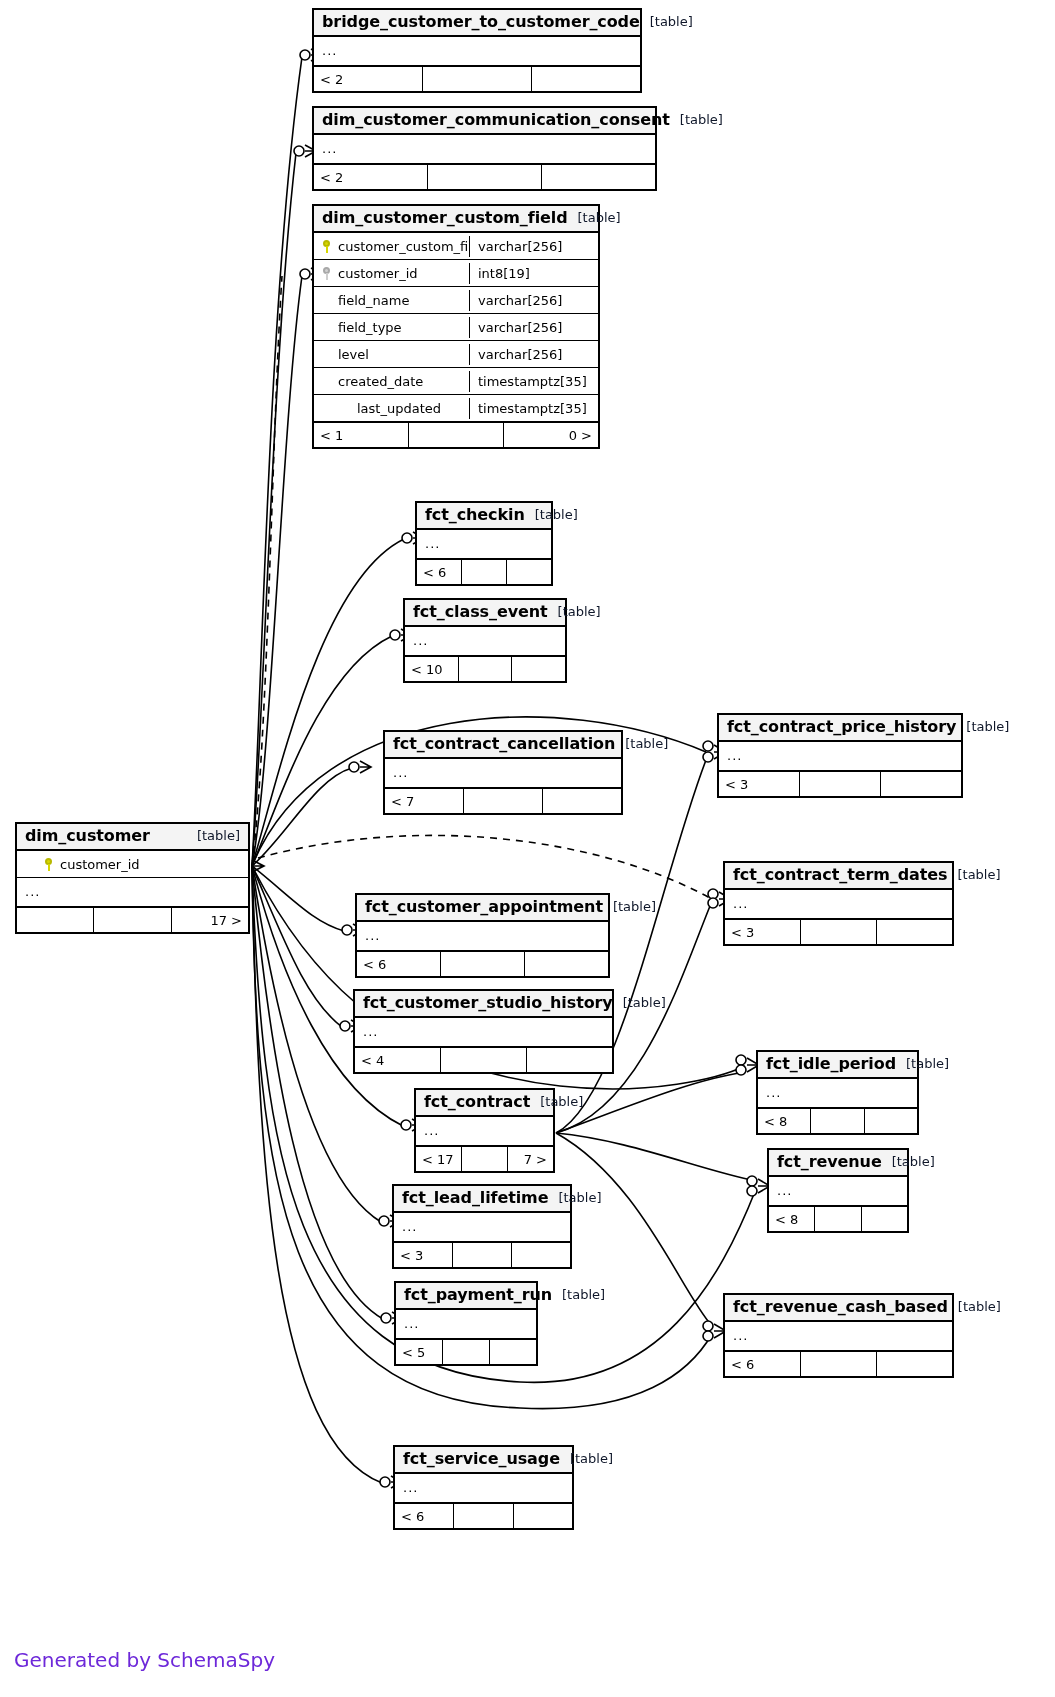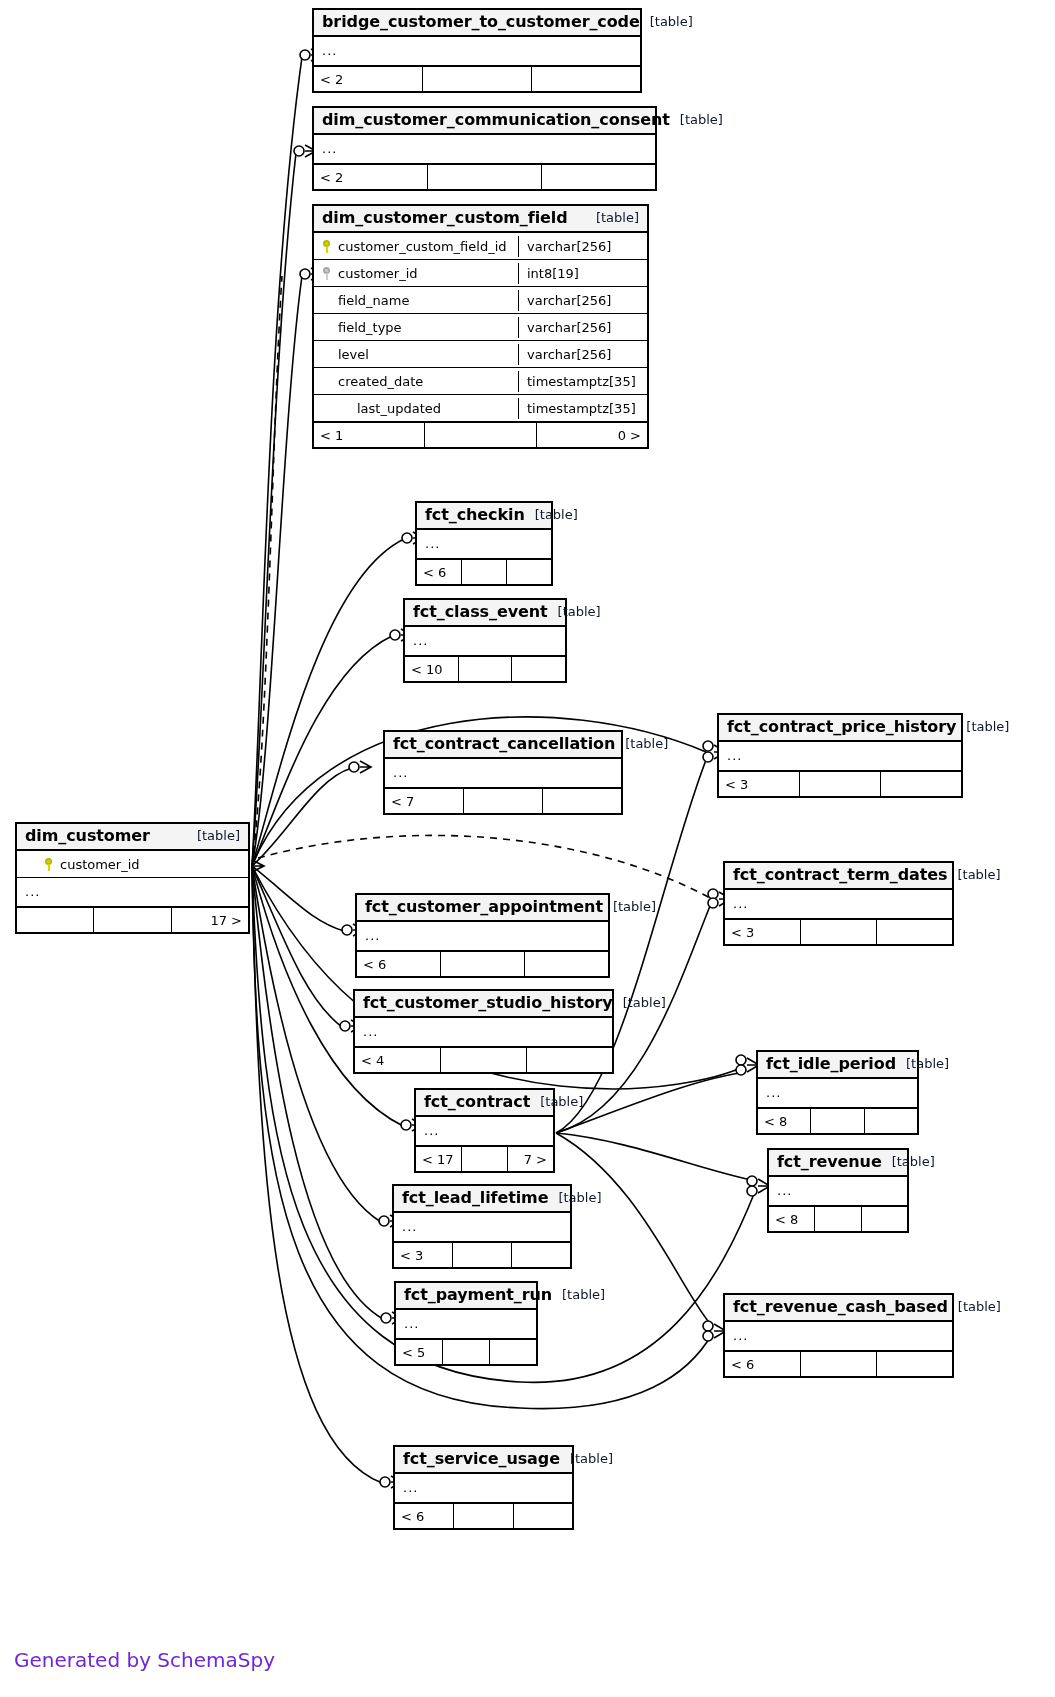--- a/index.html
+++ b/index.html
@@ -289,21 +289,21 @@
       <span class="ttype">[table]</span>
     </div>
     <div class="ellipsis-row">...</div>
     <div class="footer">
       <div class="fcell">&lt; 2</div>
       <div class="fcell"></div>
       <div class="fcell right"></div>
     </div>
   </div>
 
-  <div class="tbl" style="left:312px;top:204px;width:337px;">
+  <div class="tbl" style="left:312px;top:204px;width:288px;">
     <div class="hdr">
       <span class="tname">dim_customer_custom_field</span>
       <span class="ttype">[table]</span>
     </div>
     <div class="rows">
       <div class="row">
         <span class="cname">
             <i class="key pk"></i>
             <span>customer_custom_field_id</span>
           </span>

